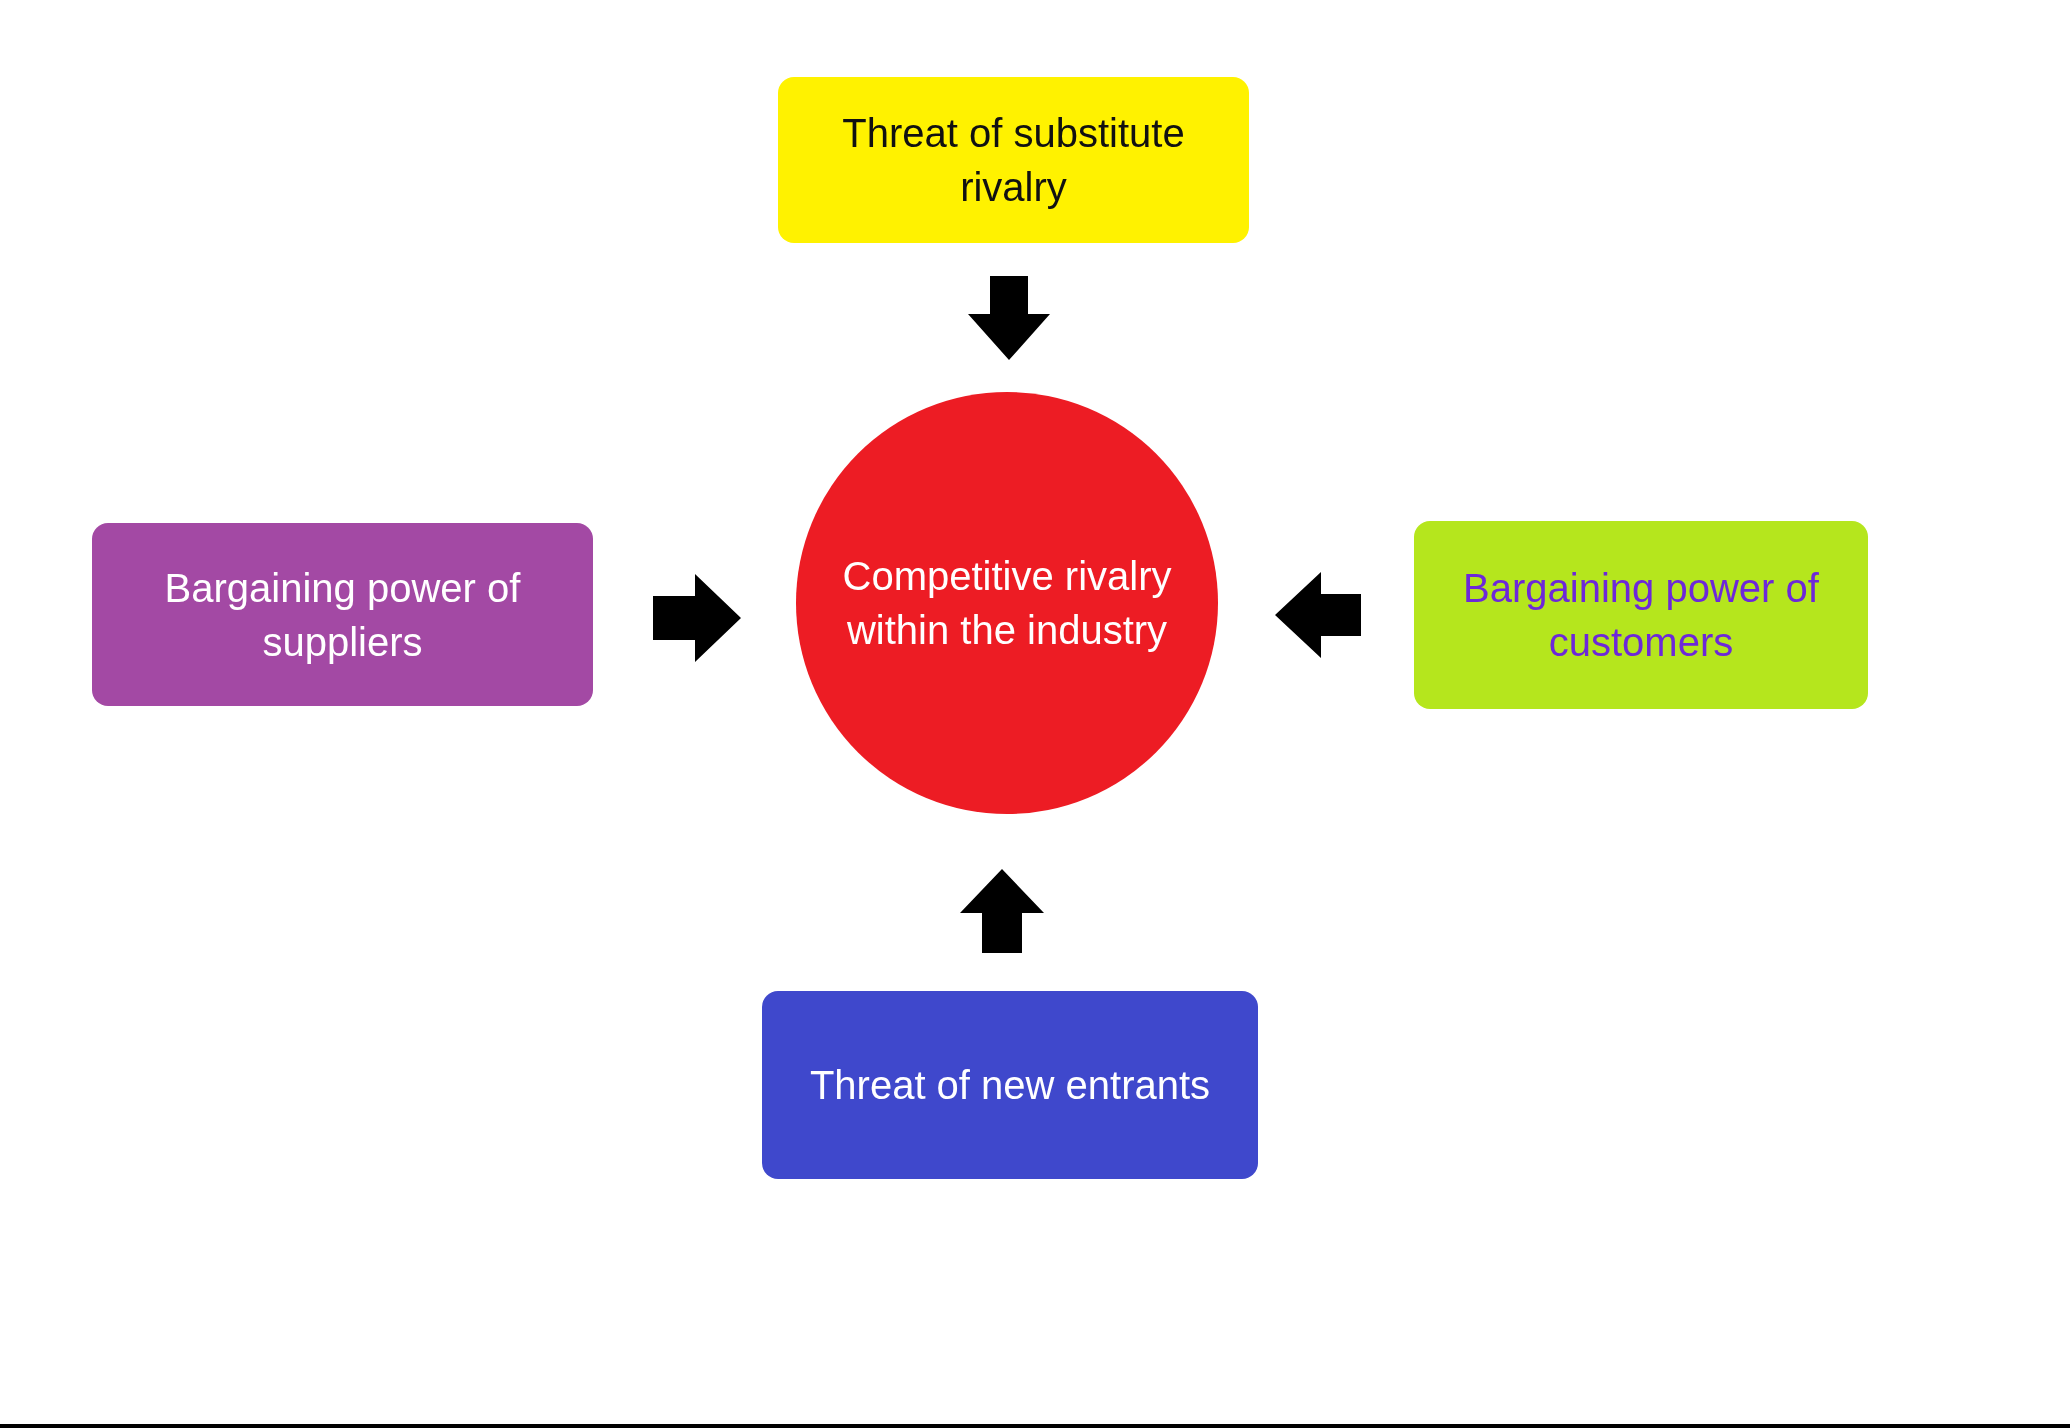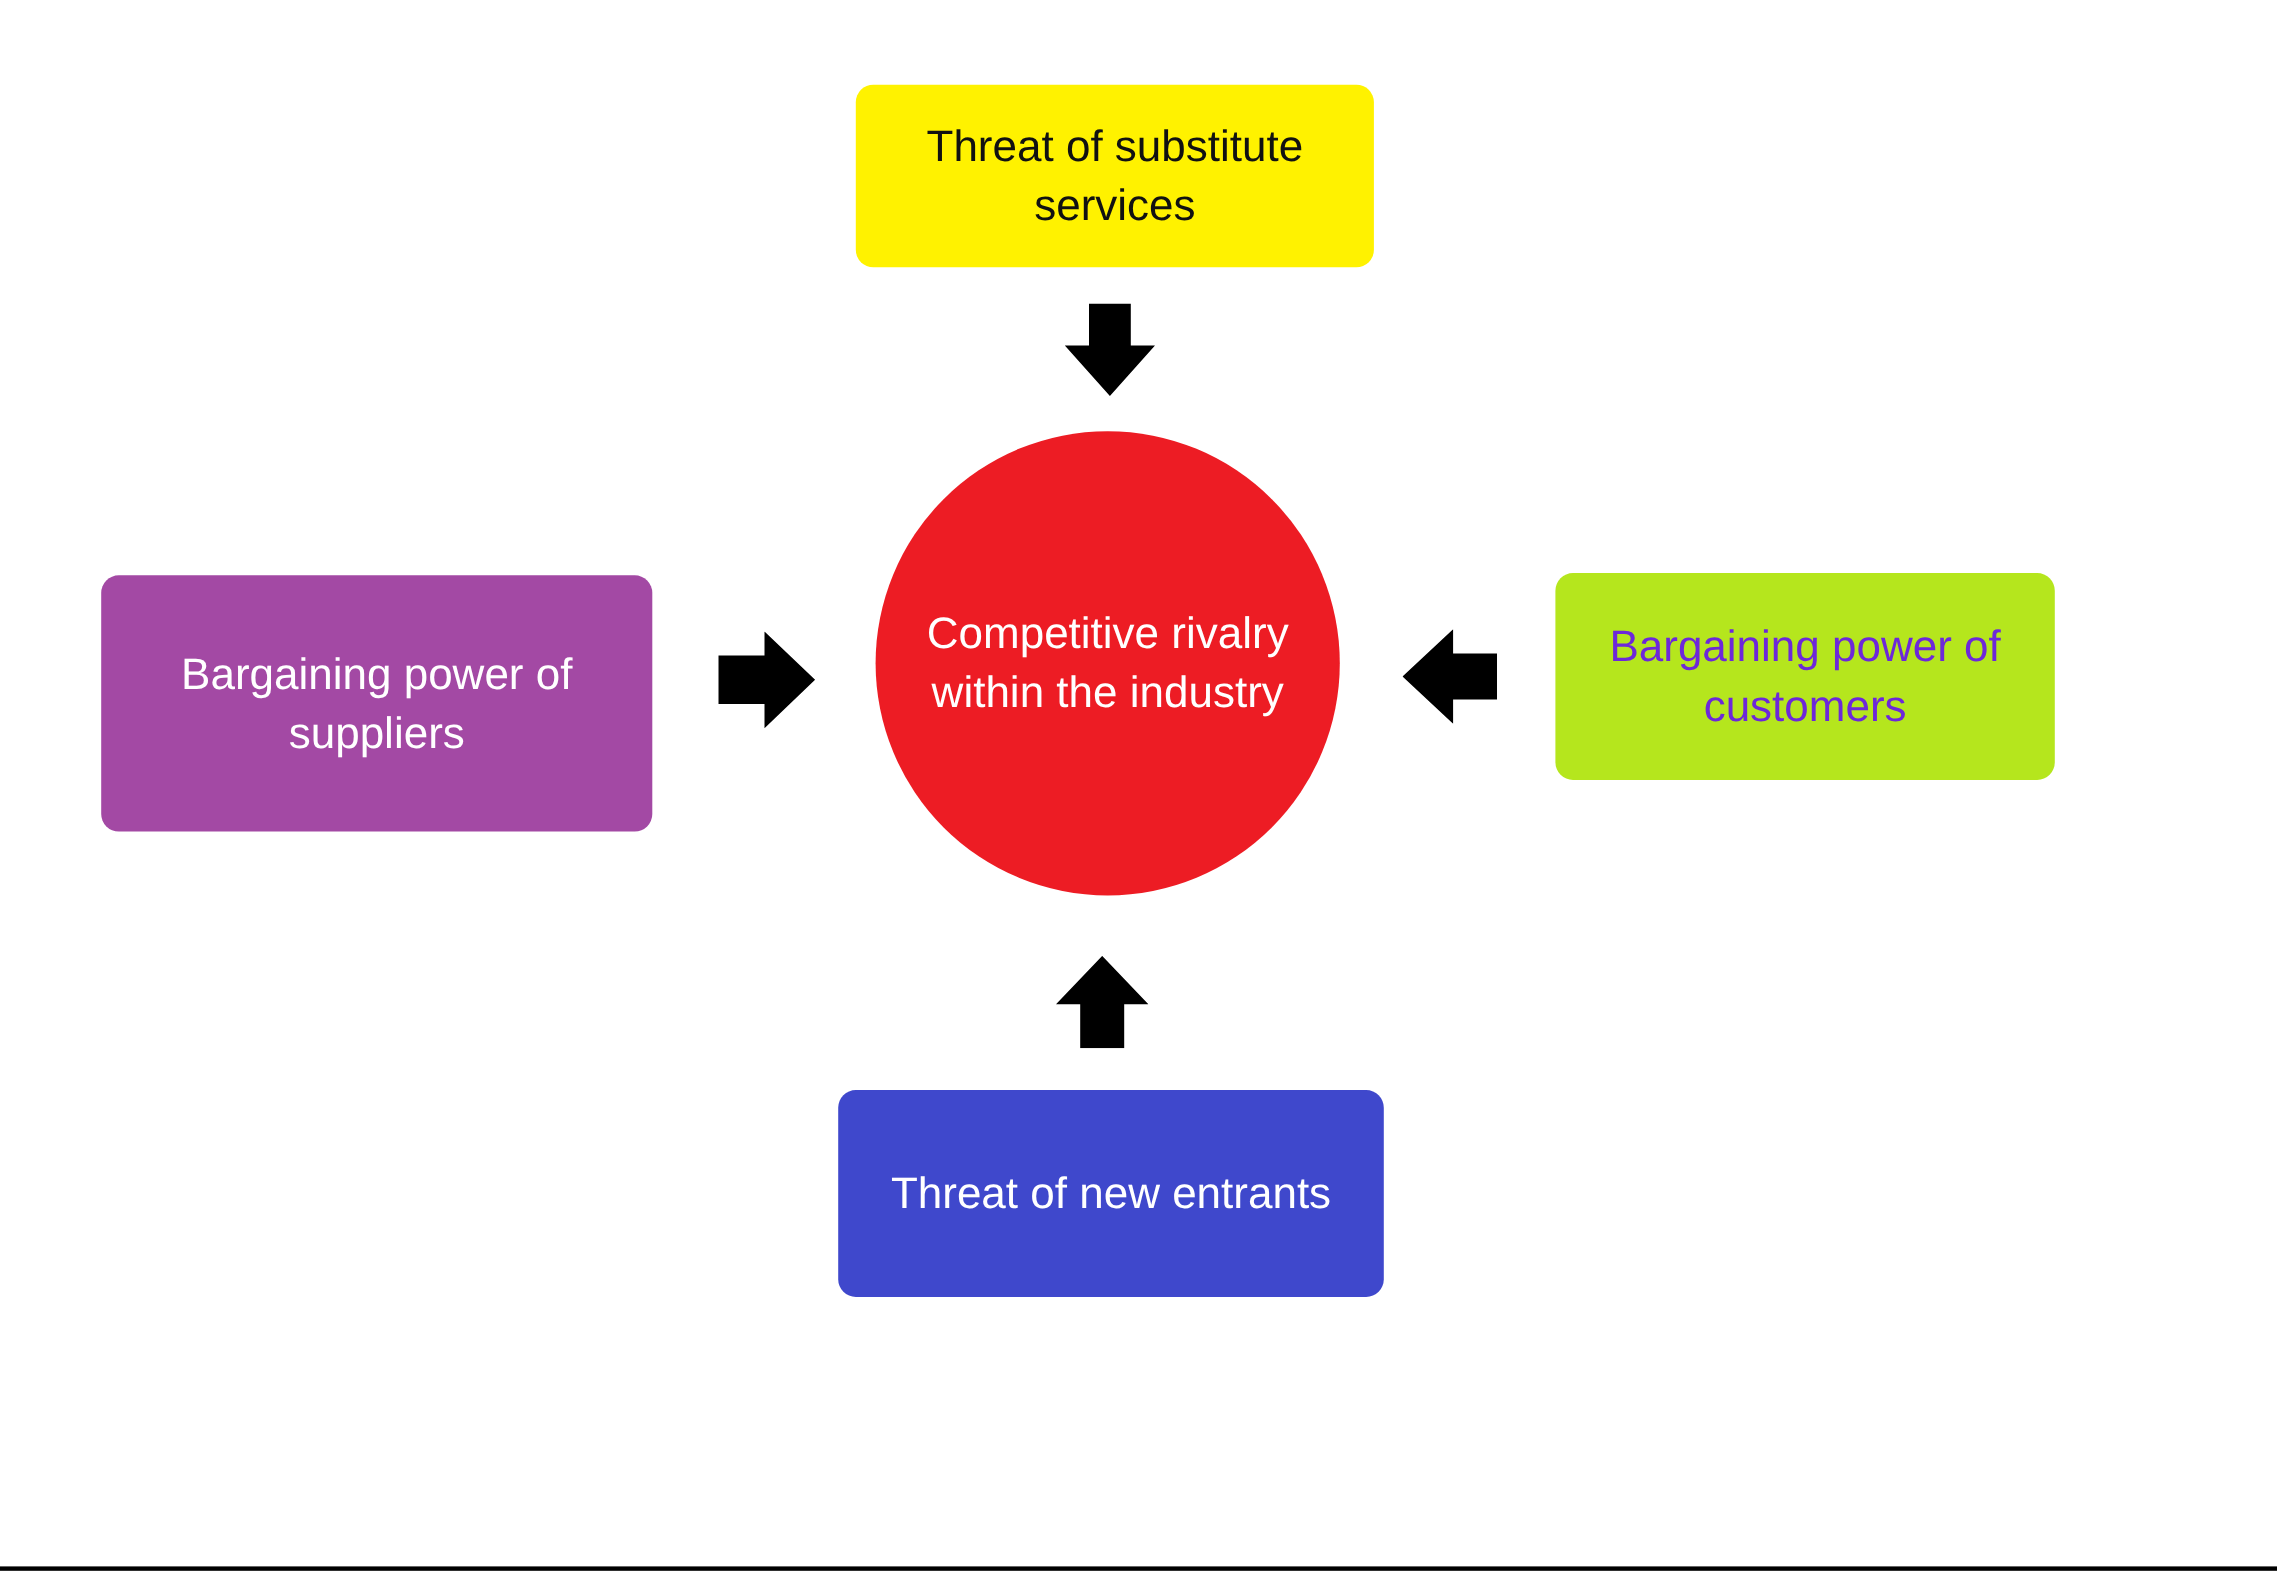--- a/index.html
+++ b/index.html
@@ -1,31 +1,31 @@
 <!DOCTYPE html>
 <html><head>
 <meta charset="utf-8">
 <style>
   html, body { margin:0; padding:0; background:#ffffff; }
   body { width:2070px; height:1428px; position:relative; overflow:hidden; font-family:"Liberation Sans", sans-serif; }
   .box { position:absolute; border-radius:16px; display:flex; align-items:center; justify-content:center; text-align:center; font-size:40px; line-height:54px; box-sizing:border-box; padding:0 40px; }
   .box span { display:block; }
   #yellow { left:778px; top:77px; width:471px; height:166px; background:#fff200; color:#111; }
-  #purple { left:92px; top:523px; width:501px; height:233px; background:#a349a4; color:#fff; }
+  #purple { left:92px; top:523px; width:501px; height:183px; background:#a349a4; color:#fff; }
   #green { left:1414px; top:521px; width:454px; height:188px; background:#b5e61d; color:#6d28d9; }
   #blue { left:762px; top:991px; width:496px; height:188px; background:#3f48cc; color:#fff;align-items:center; }
   #circle { position:absolute; left:796px; top:392px; width:422px; height:422px; border-radius:50%; background:#ed1c24; color:#fff; display:flex; align-items:center; justify-content:flex-start; text-align:center; font-size:40px; line-height:54px; }
   .arrow { position:absolute; }
   #bottom-line { position:absolute; left:0; top:1424px; width:2070px; height:4px; background:#000; }
 </style>
 </head>
 <body>
 
 <div id="yellow" class="box">
-  <span>Threat of substitute services</span>
+  <span>Threat of substitute rivalry</span>
 </div>
 
 <svg class="arrow" style="left:968px;top:276px;" width="82" height="84" viewBox="0 0 82 84">
   <polygon points="22,0 60,0 60,38 82,38 41,84 0,38 22,38" fill="#000"></polygon>
 </svg>
 
 <div id="purple" class="box">
   <span>Bargaining power of suppliers</span>
 </div>
 

